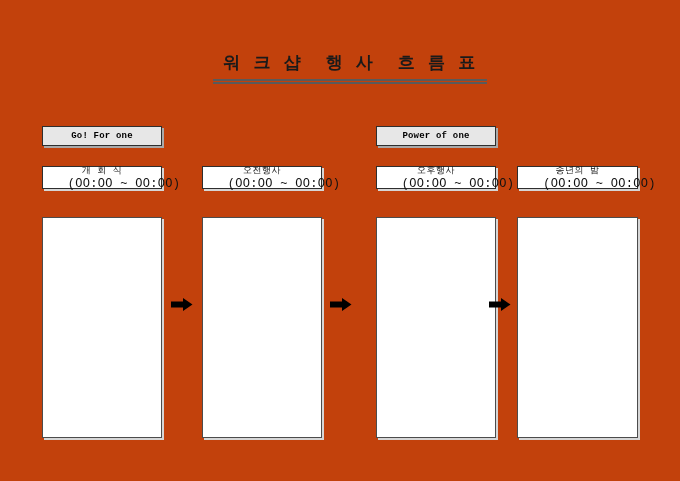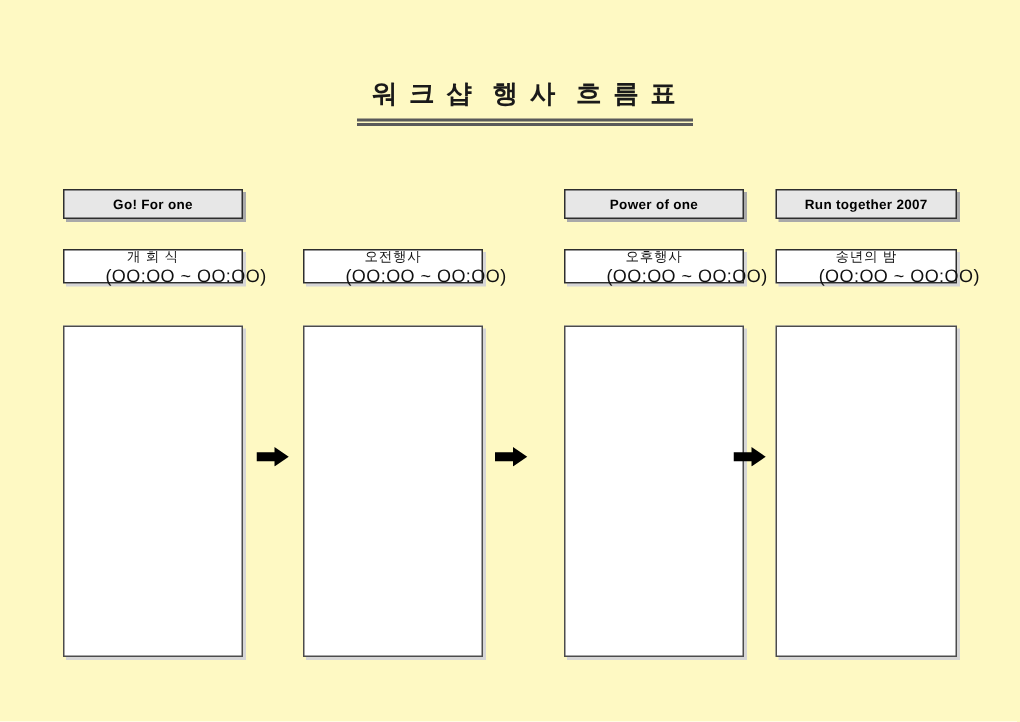--- a/index.html
+++ b/index.html
@@ -4,22 +4,22 @@
 <style>
   html, body {
     margin: 0;
     padding: 0;
     background: #ffffff;
   }
   .page {
     position: relative;
     width: 680px;
     height: 481px;
-    background: #fef9c3;
-    font-family: Liberation Sans, sans-serif;
+    background: #c2410c;
+    font-family: Liberation Mono, monospace;
     overflow: hidden;
   }
 
   
   .title-row {
     position: absolute;
     top: 51px;
     left: 0;
     width: 100%;
     text-align: center;
@@ -150,23 +150,20 @@
       <span class="hdr-label">Power of one</span>
     </div>
     <div class="time-box">
       <div class="event-name">오후행사</div>
       <div class="event-time">(OO:OO ~ OO:OO)</div>
     </div>
     <div class="big-box"></div>
   </div>
 
   <div class="col" style="left:517px; width:121px">
-    <div class="hdr-box" style="width:121px">
-      <span class="hdr-label">Run together 2007</span>
-    </div>
     <div class="time-box" style="width:121px">
       <div class="event-name">송년의 밤</div>
       <div class="event-time">(OO:OO ~ OO:OO)</div>
     </div>
     <div class="big-box" style="width:121px"></div>
   </div>
 
   <div class="arrow" style="left:171px">
     <svg width="22" height="13" viewBox="0 0 22 13" xmlns="http://www.w3.org/2000/svg">
       <path d="M0,3.5 L12,3.5 L12,0 L21.5,6.5 L12,13 L12,9.5 L0,9.5 Z" fill="#000000"></path>

